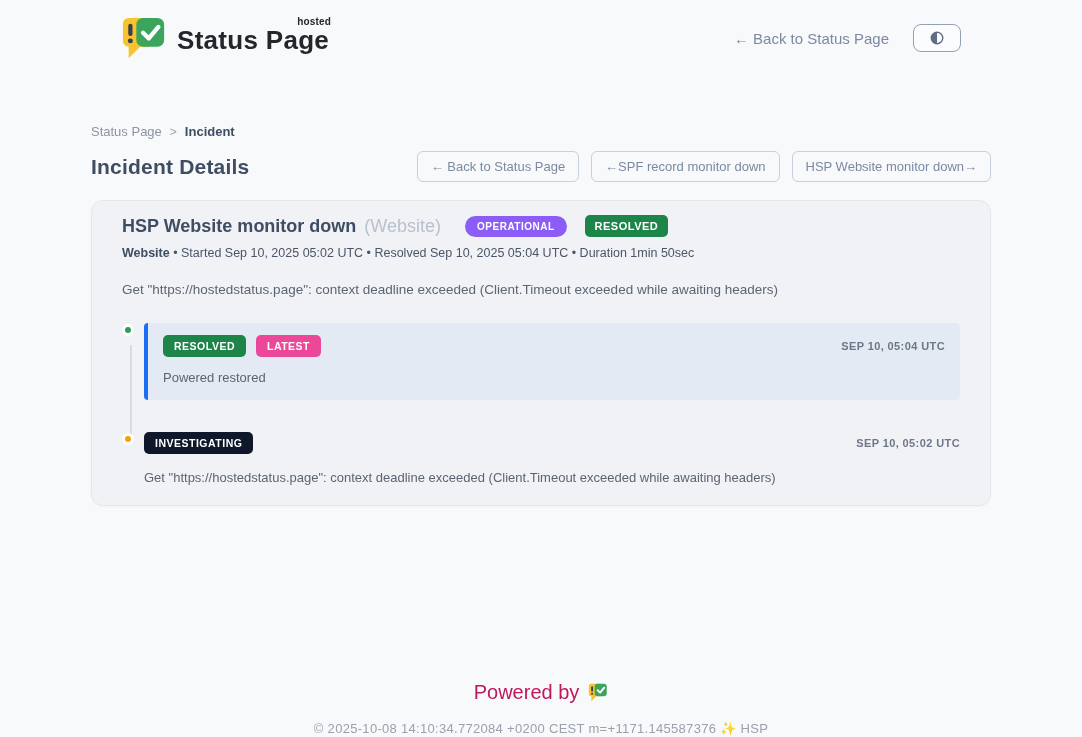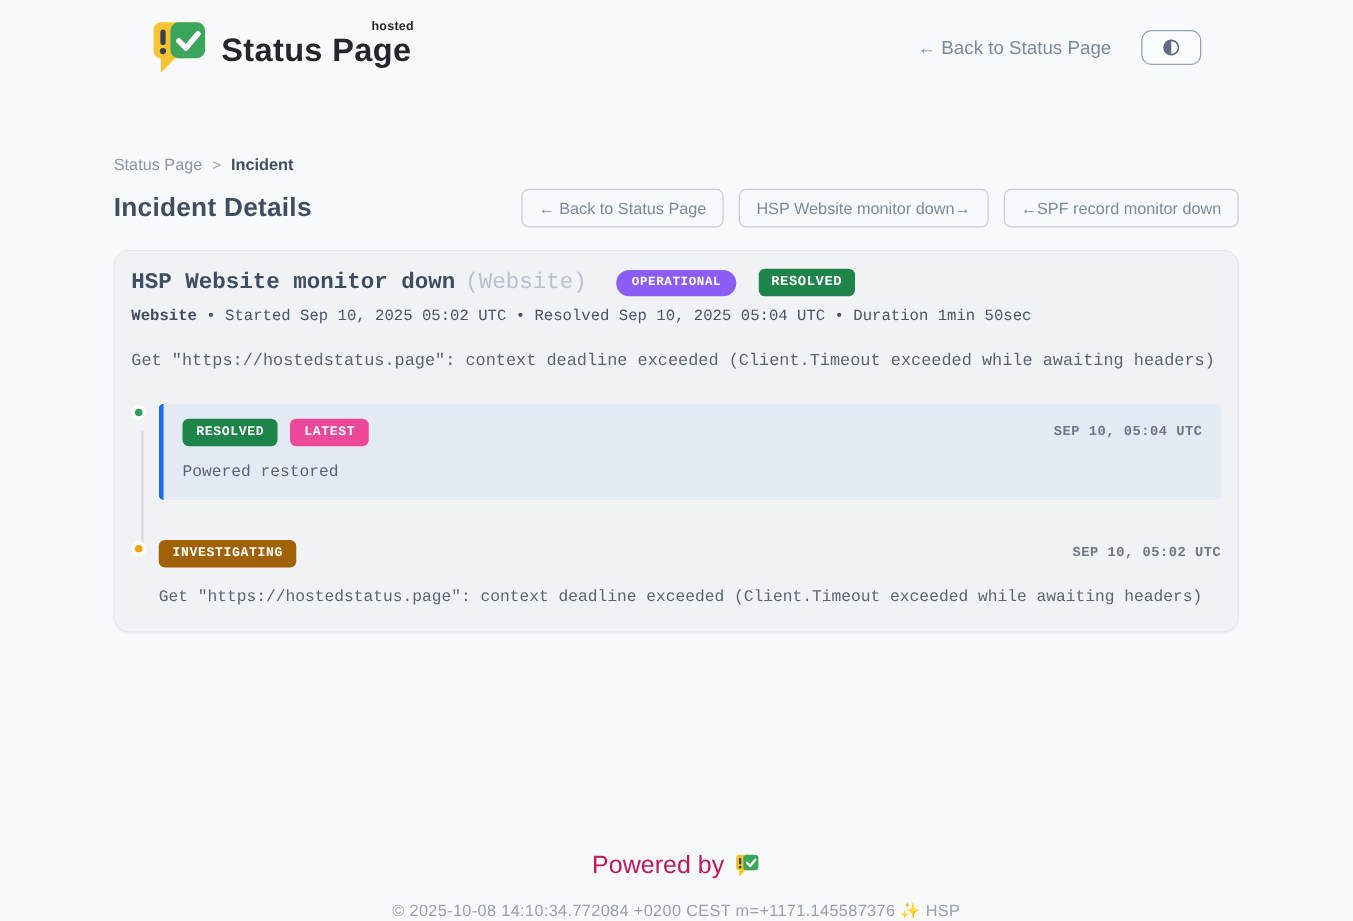--- a/index.html
+++ b/index.html
@@ -40,21 +40,21 @@
   .nav-btns { display:flex; gap:12px; }
   .nav-btn {
     font-family:"Liberation Sans", sans-serif;
     font-size:13px; color:#7b8aa0; background:transparent;
     border:1px solid #c6d0de; border-radius:6px; padding:7px 13px; cursor:pointer; white-space:nowrap;
   }
 
   
   .card {
     margin-top:18px; background:#f1f2f6; border:1px solid #e4e7ee; border-radius:12px;
-    padding:14px 13px 20px; box-shadow:0 1px 2px rgba(20,30,50,.03);font-family:Liberation Mono, monospace;
+    padding:14px 30px 20px; box-shadow:0 1px 2px rgba(20,30,50,.03);
   }
   .card-title-row { display:flex; align-items:center; gap:8px; }
   .incident-title { font-size:18px; font-weight:700; color:#3f4d63; }
   .incident-component { font-size:18px; font-weight:500; color:#b9c1cd; }
   .badge { color:#fff; font-weight:700; letter-spacing:.5px; display:inline-block; }
   .badge-operational { background:#8b5cf6; font-size:10px; padding:5px 12px; border-radius:999px; margin-left:16px; }
   .badge-resolved-hdr { background:#1d8549; font-size:11px; padding:5px 10px; border-radius:5px; margin-left:10px; }
   .incident-meta { margin-top:9px; font-size:12.5px; color:#4a5568; }
   .incident-meta b { font-weight:700; color:#3f4d63; }
   .incident-desc { margin-top:22px; font-size:13.5px; color:#5b6572; }
@@ -70,21 +70,21 @@
   .tl-content { flex:1; }
   .tl-highlight {
     background:#e3eaf3; border-left:4px solid #1b6ef3; border-radius:4px;
     padding:12px 15px 15px;
   }
   .tl-head { display:flex; align-items:center; }
   .tl-badges { display:flex; gap:10px; }
   .tl-badge { font-size:10.5px; font-weight:700; letter-spacing:.5px; color:#fff; padding:5px 11px; border-radius:5px; }
   .tb-resolved { background:#1d8549; }
   .tb-latest { background:#ec4899; }
-  .tb-investigating { background:#a16207; }
+  .tb-investigating { background:#0f172a; }
   .tl-time { margin-left:auto; font-size:11px; font-weight:600; letter-spacing:.4px; color:#6e7787; }
   .tl-msg { margin-top:13px; font-size:13px; color:#5b6572; }
   .tl-plain .tl-msg { margin-top:16px; }
 
   
   .powered { margin-top:175px; display:flex; justify-content:center; align-items:center; gap:9px; }
   .powered-text { font-size:20px; color:#be185d; }
   .powered svg { width:20px; height:21px; cursor:pointer; }
   .copyright { margin-top:17px; text-align:center; font-size:13px; color:#9aa1ac; letter-spacing:.3px; }
 </style>
@@ -121,22 +121,22 @@
   <div class="breadcrumb">
     <span class="crumb-root">Status Page</span>
     <span class="crumb-sep">&gt;</span>
     <span class="crumb-current">Incident</span>
   </div>
 
   <div class="title-row">
     <h1 class="page-title">Incident Details</h1>
     <div class="nav-btns">
       <button class="nav-btn">← Back to Status Page</button>
+      <button class="nav-btn">←SPF record monitor down</button>
       <button class="nav-btn">HSP Website monitor down→</button>
-      <button class="nav-btn">←SPF record monitor down</button>
     </div>
   </div>
 
   <div class="card">
     <div class="card-title-row">
       <span class="incident-title">HSP Website monitor down</span>
       <span class="incident-component">(Website)</span>
       <span class="badge badge-operational">OPERATIONAL</span>
       <span class="badge badge-resolved-hdr">RESOLVED</span>
     </div>

